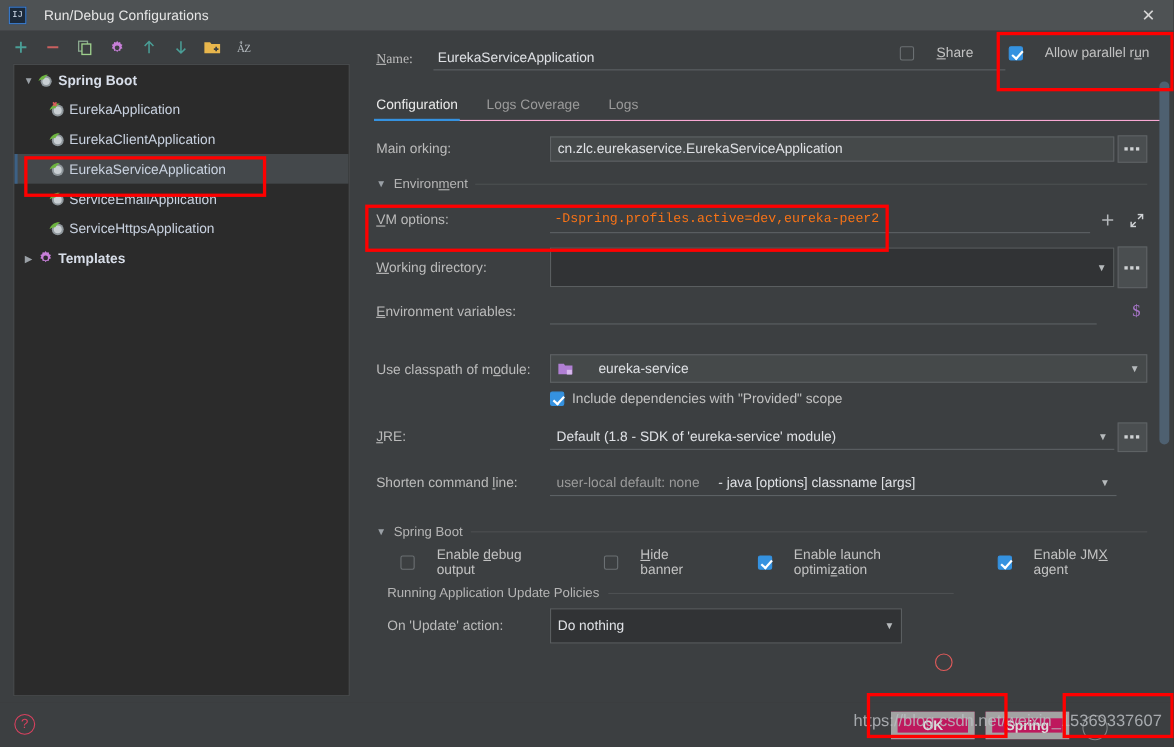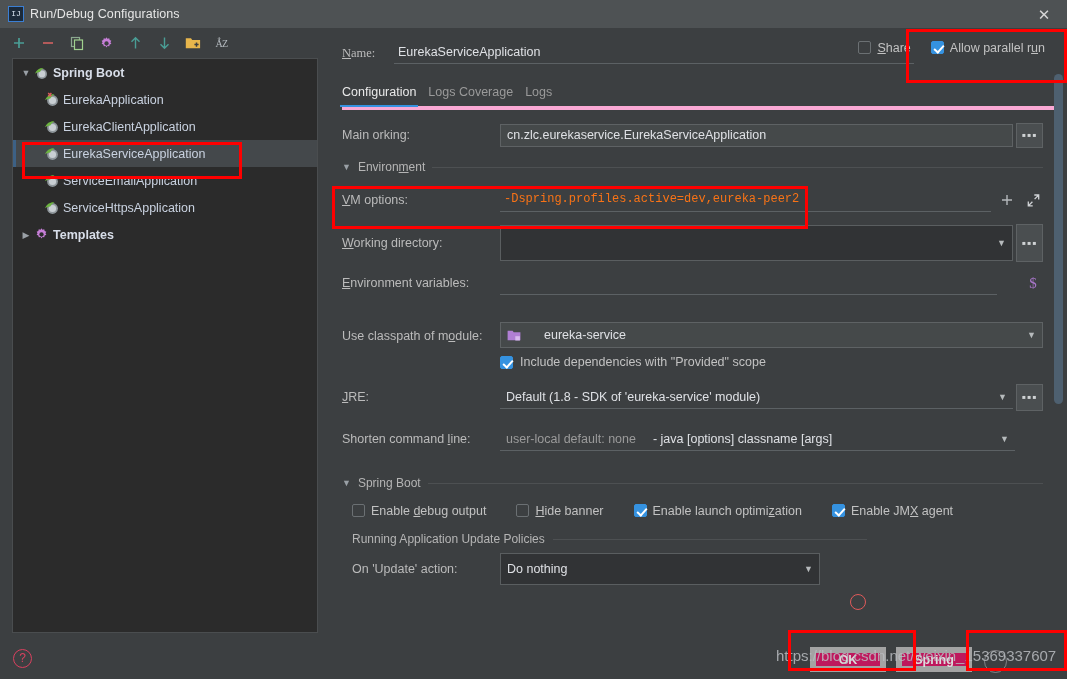--- a/index.html
+++ b/index.html
@@ -24,21 +24,21 @@
     display: flex; align-items: center;
     padding: 0 8px;
   }
   .ij-logo {
     width: 16px; height: 16px; flex: 0 0 16px;
     border: 1px solid #3b7fd4;
     background: #1c2a3a;
     color: #d8e3f0;
     font-size: 8px; line-height: 14px; text-align: center;
     font-family: Liberation Mono, monospace;
-    margin-right: 6px;
+    margin-right: 16px;
   }
   .title-text {
     font-size: 12.5px; color: #e6e6e6; letter-spacing: .1px;
   }
   .title-close {
     margin-left: auto; margin-right: 4px;
     color: #d6d6d6; font-size: 15px; line-height: 1;
     width: 22px; text-align: center; cursor: default;
   }
 
@@ -114,39 +114,39 @@
     color: #dfe1e5; font-size: 12.5px;
     font-family: "Liberation Sans", sans-serif;
     padding: 0 4px 2px 4px;
     outline: none;
   }
   .share-area {
     position: absolute; right: 22px; top: 13px;
     display: flex; align-items: center; gap: 20px;
     font-size: 12.5px;
   }
-  .cbx-wrap { display: flex; gap: 6px; cursor: default; }
+  .cbx-wrap { display: flex; align-items: center; gap: 20px; cursor: default; margin-left: 12px; }
   .cbx {
     width: 13px; height: 13px; flex: 0 0 13px;
     border: 1px solid #6b7073; background: #3c3f41; border-radius: 2px;
     position: relative;
   }
   .cbx.checked { background: #3592e0; border-color: #3592e0; }
   .cbx.checked::after {
     content: ""; position: absolute; left: 4px; top: 1px;
     width: 4px; height: 8px; border: solid #fff;
     border-width: 0 2px 2px 0; transform: rotate(42deg);
   }
   .cbx-label { color: #c2c2c2; }
   .cbx-label u { text-decoration: underline; }
 
   .tabs {
     position: absolute; left: 12px; top: 50px; width: 713px; height: 32px;
-    display: flex; align-items: flex-end; gap: 12px;
-    border-bottom: 4px solid #f9a8d4;
+    display: flex; align-items: flex-end; gap: 26px;
+    border-bottom: 1px solid #f9a8d4;
     font-size: 12.5px;
   }
   .tab { padding-bottom: 7px; color: #9a9a9a; cursor: default; position: relative; }
   .tab.active { color: #e9e9e9; }
   .tab.active::after {
     content: ""; position: absolute; left: -2px; bottom: -1px;
     width: calc(100% + 4px); height: 2px; background: #3592e0;
   }
 
   

